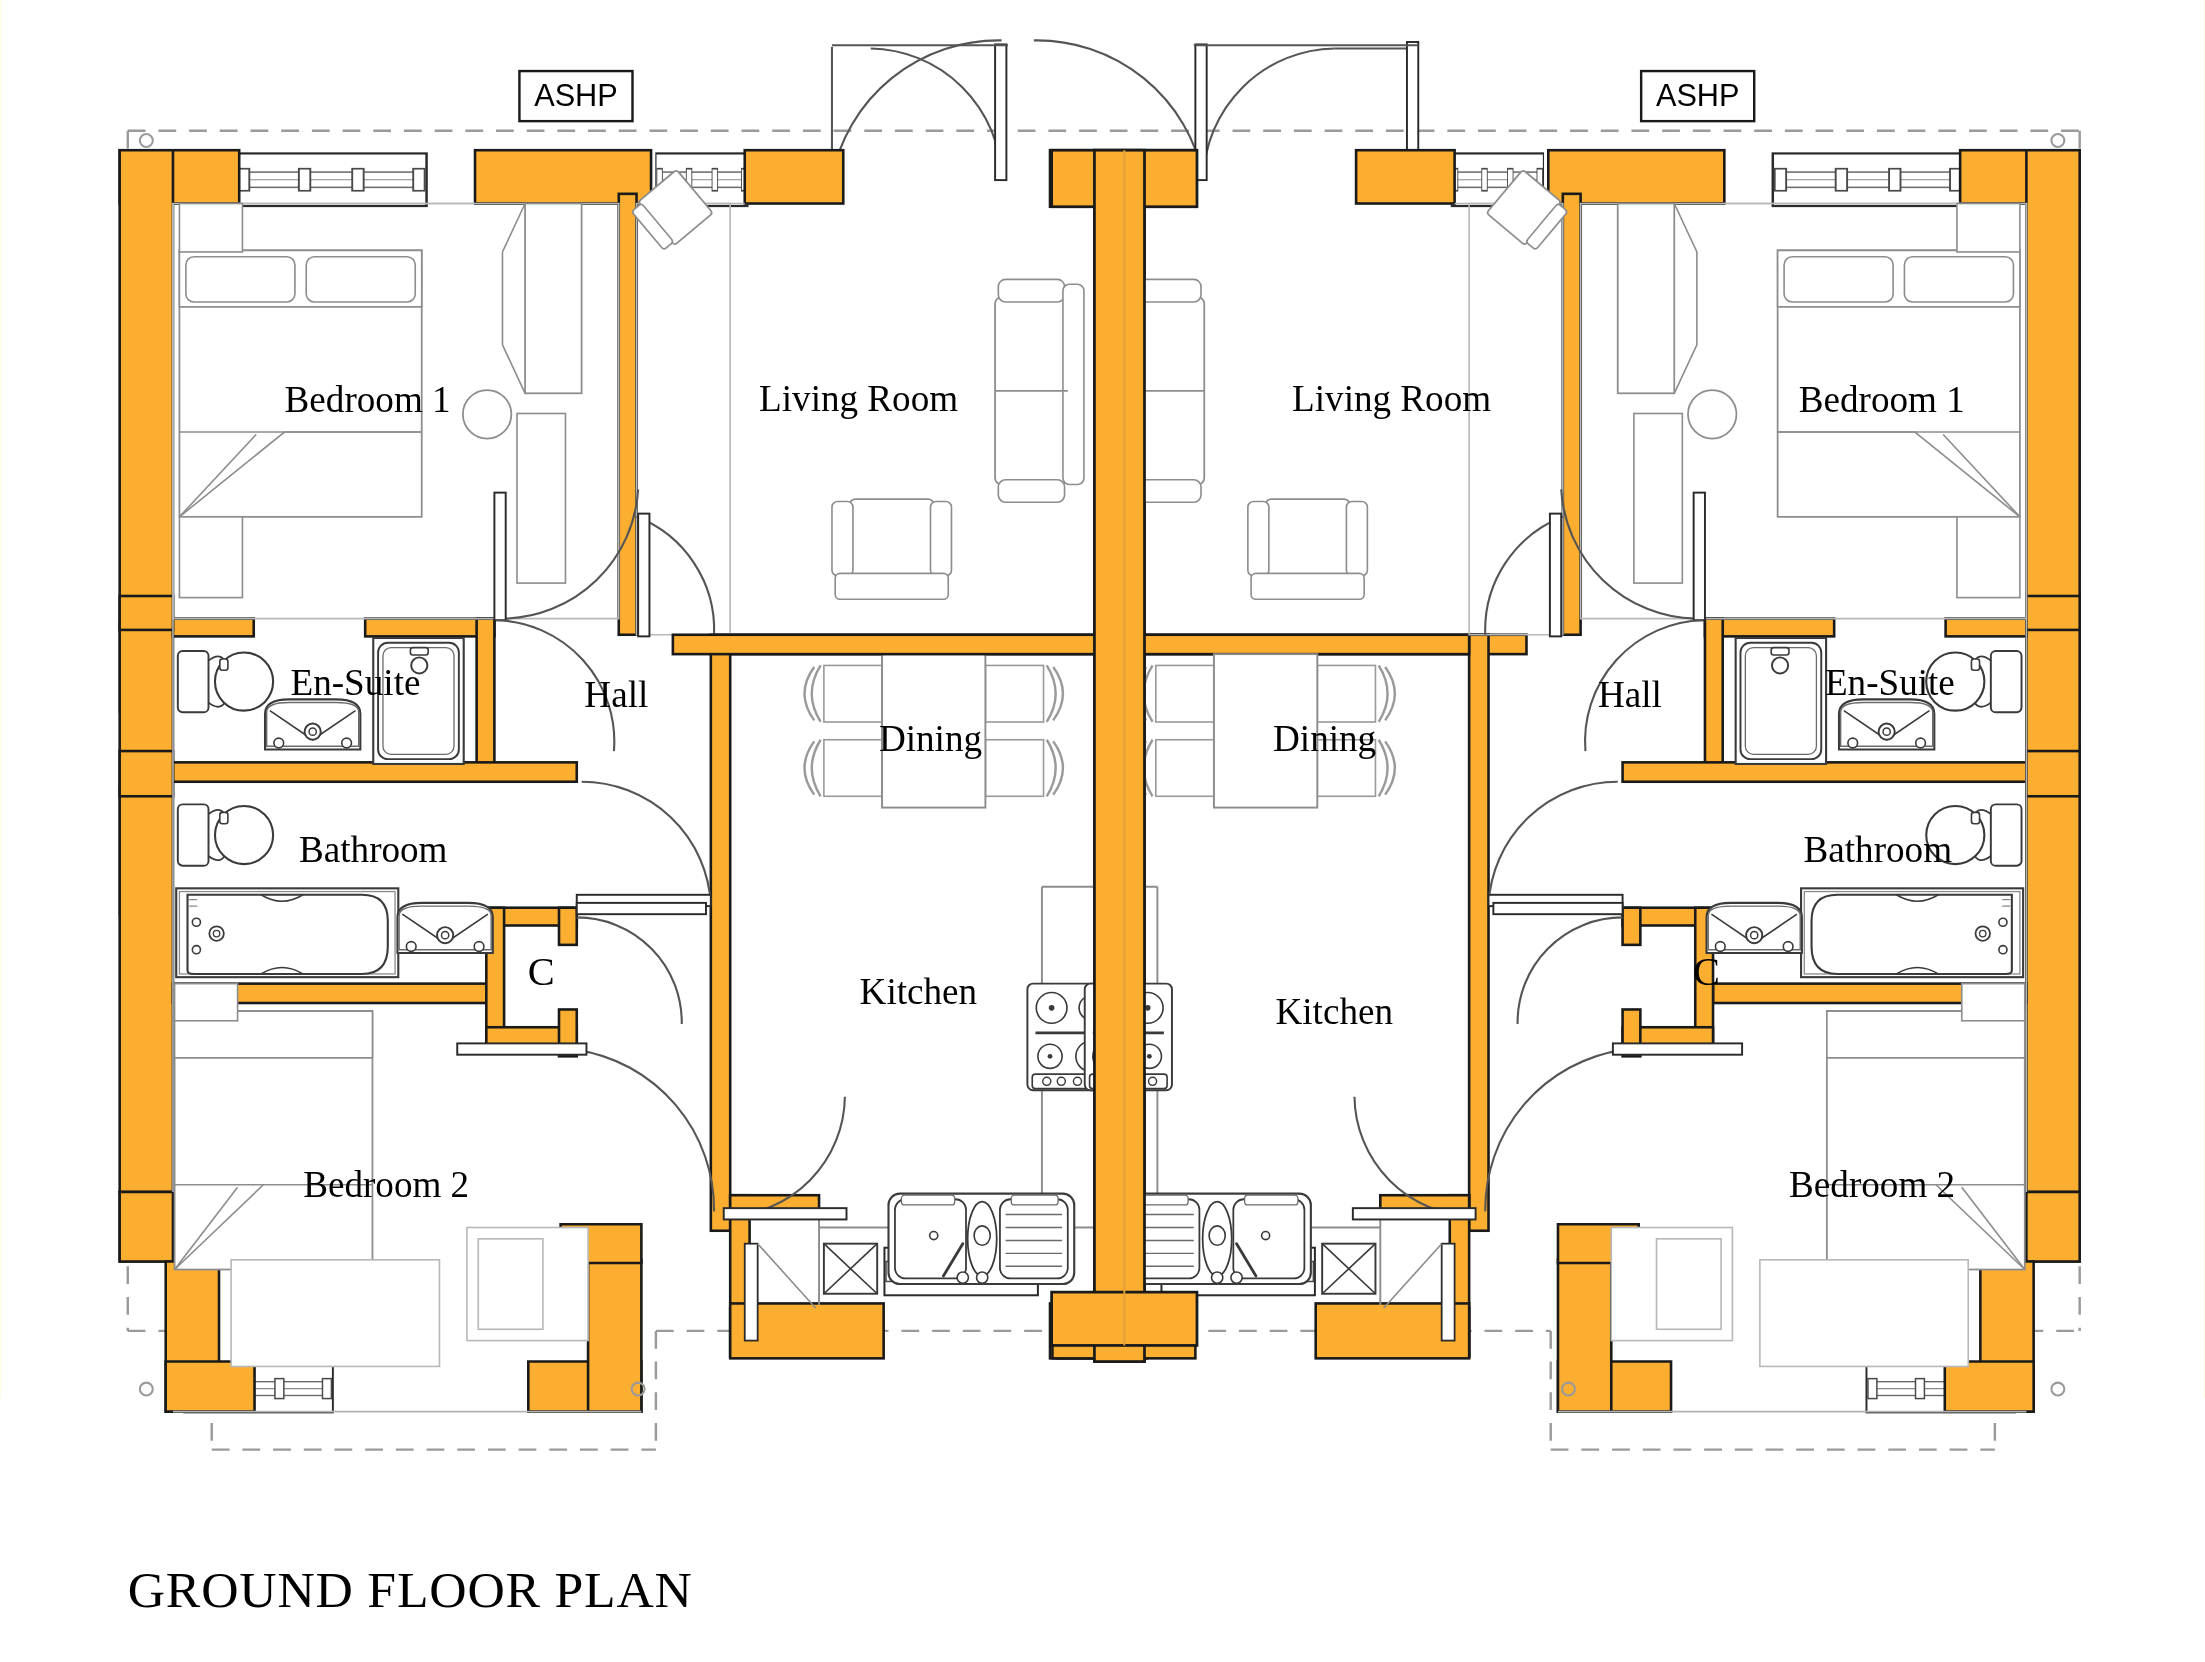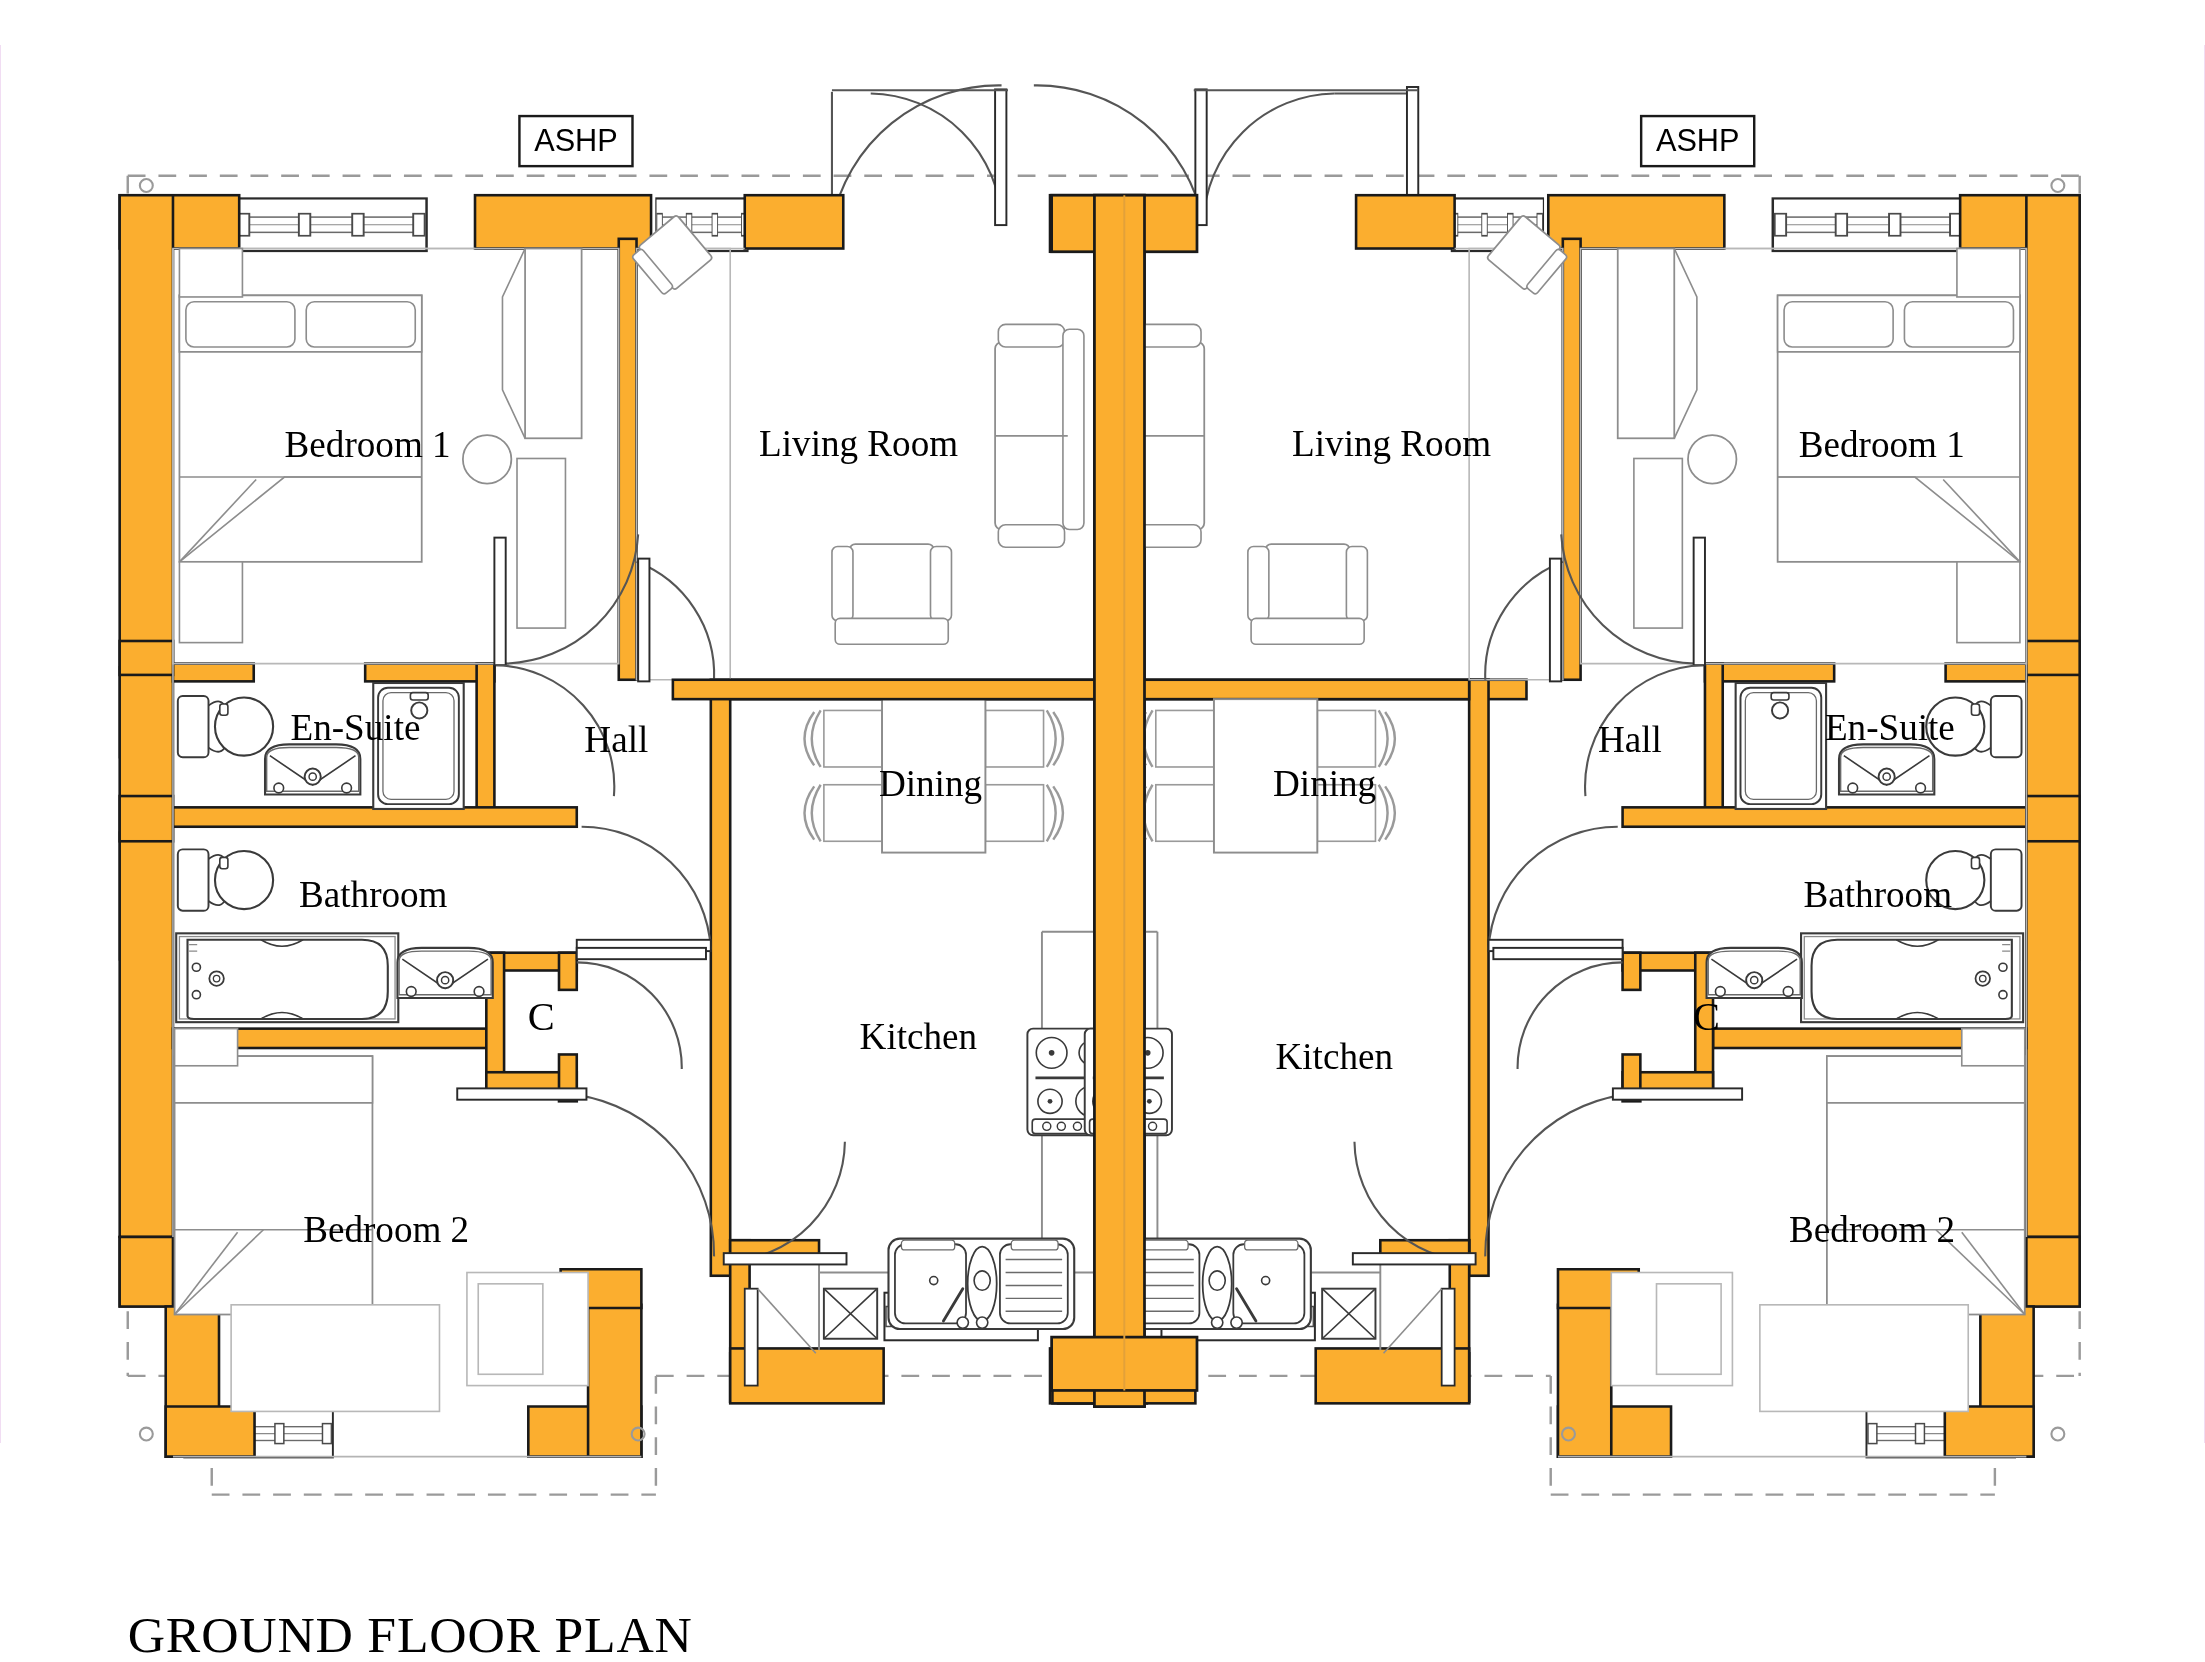--- a/index.html
+++ b/index.html
@@ -1,18 +1,18 @@
 <!DOCTYPE html>
 <html style="font-size:13px"><head>
 <meta charset="utf-8">
 <style>
   html,body{margin:0;padding:0;background:#ffffff;}
   body{width:2205px;height:1662px;overflow:hidden;
        font-family:"Liberation Serif", serif;}
-  #plan-root{position:relative;width:2205px;height:1398px;background:#a21caf;margin-top:45px;}
+  #plan-root{position:relative;width:2205px;height:1398px;background:#fde047;}
   svg{display:block;}
   .rm-label{font-family:"Liberation Serif", serif;font-size:46px;fill:#000;
             text-anchor:middle;dominant-baseline:middle;}
   .ashp-txt{font-family:"Liberation Sans", sans-serif;font-size:38px;fill:#000;
             text-anchor:middle;dominant-baseline:middle;}
   .title-txt{font-family:"Liberation Serif", serif;font-size:64px;fill:#000;
              letter-spacing:1px;}
   .cup-txt{font-family:"Liberation Serif", serif;font-size:50px;fill:#000;
            text-anchor:middle;dominant-baseline:middle;}
 </style>

